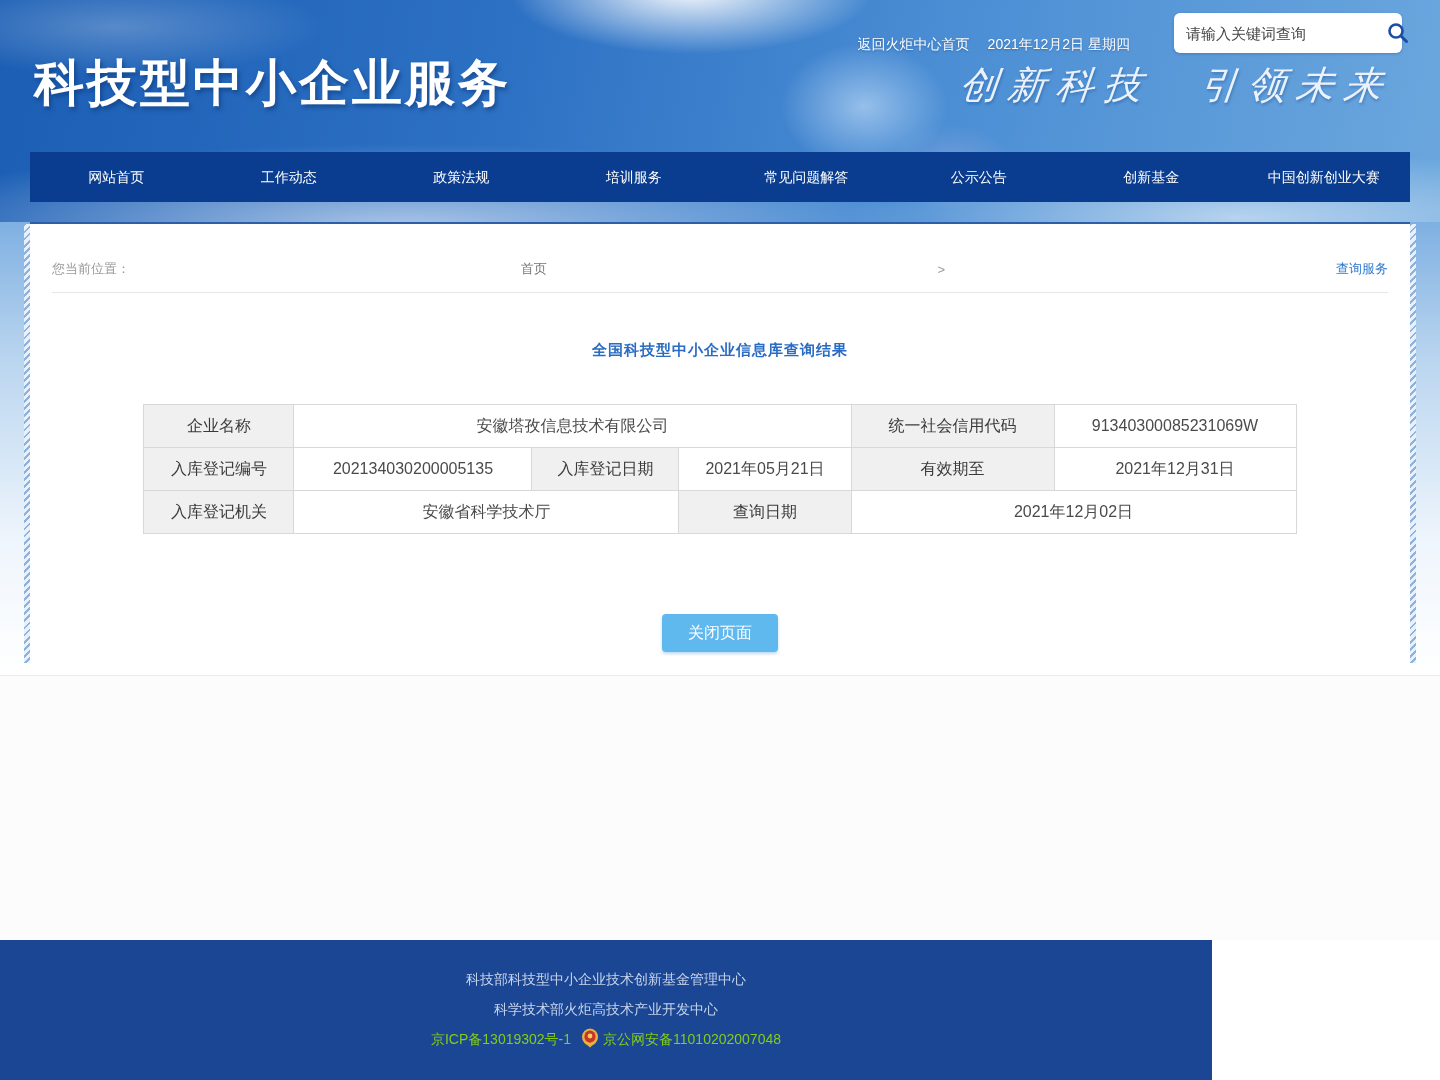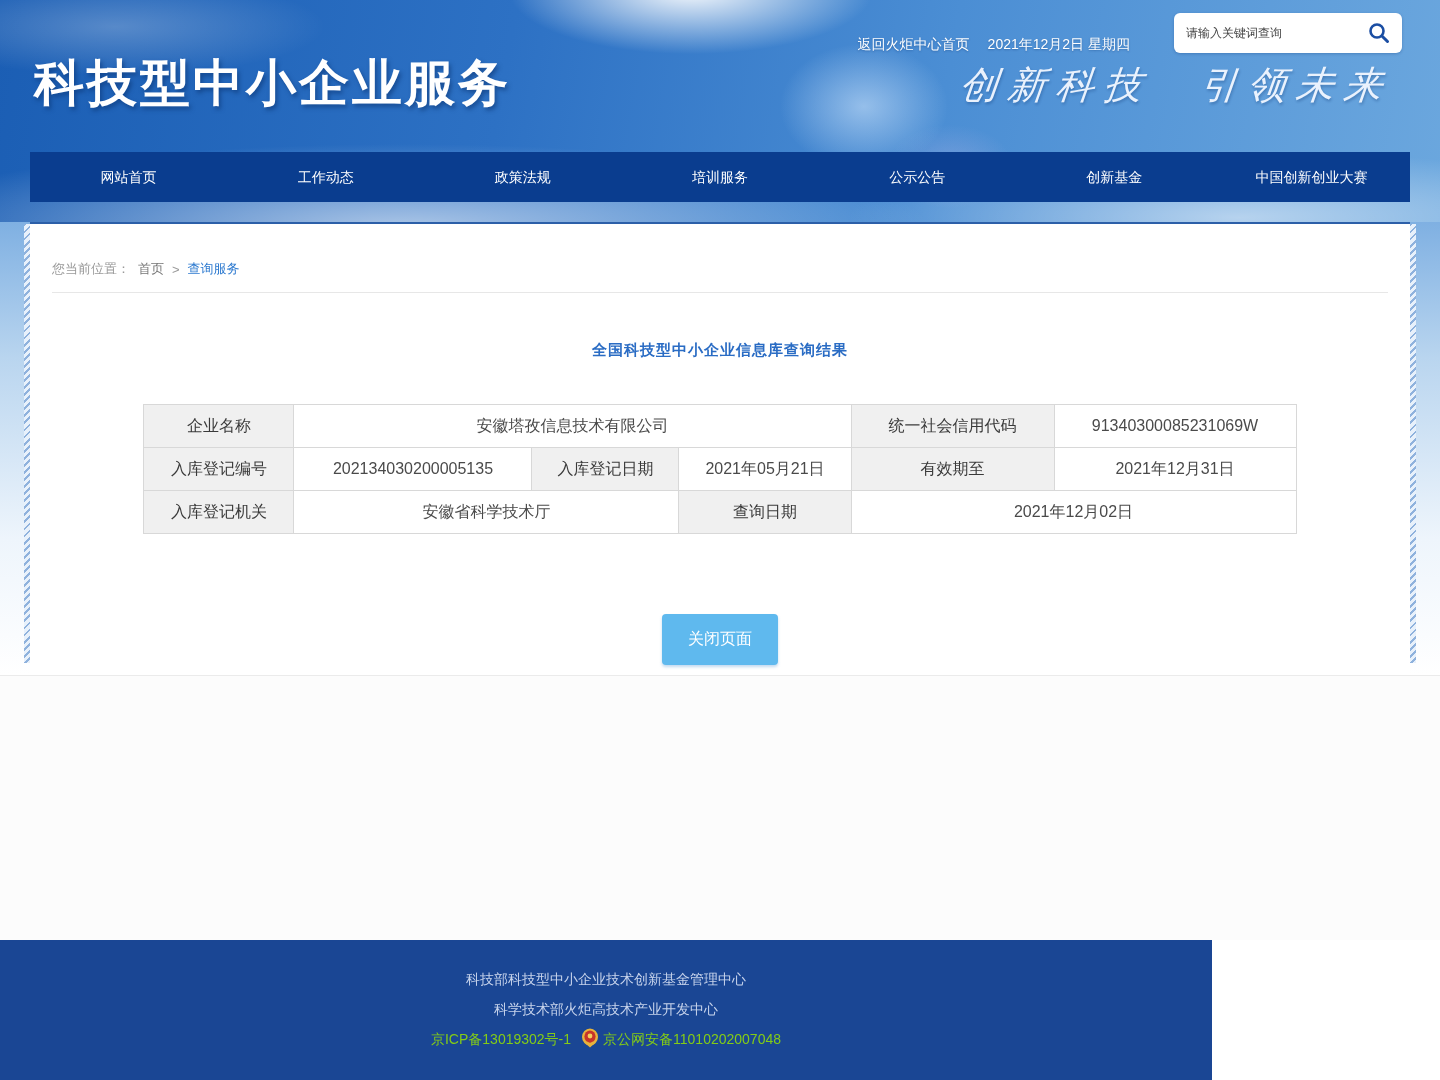--- a/index.html
+++ b/index.html
@@ -25,21 +25,21 @@
     text-shadow:0 1px 2px rgba(0,40,100,0.35);
   }
   .topbar a { color:#fff; text-decoration:none; cursor:pointer; }
   .searchbox {
     position:absolute; top:13px; right:38px;
     width:228px; height:40px; background:#fff; border-radius:6px;
     display:flex; align-items:center; padding:0 10px 0 12px;
     box-shadow:0 1px 3px rgba(0,40,100,0.25);
   }
   .searchbox input {
-    flex:1; border:none; outline:none; font-size:12px; color:#333;
+    flex:1; border:none; outline:none; font-size:15px; color:#333;
     font-family:"Liberation Sans", sans-serif; background:transparent;
   }
   .searchbox input::placeholder { color:#444; }
   .search-btn { width:26px; height:26px; cursor:pointer; flex:none; display:flex; align-items:center; justify-content:center; background:none; border:none; }
   .logo {
     position:absolute; left:34px; top:50px;
     font-family:"DejaVu Serif", serif; font-weight:bold;
     font-size:50px; color:#fff; letter-spacing:3px;
     text-shadow:2px 3px 4px rgba(10,50,110,0.55);
     white-space:nowrap;
@@ -72,21 +72,21 @@
   }
   .panel-edge {
     position:absolute; top:0; bottom:12px; width:6px;
     background:repeating-linear-gradient(135deg, #8fb2dd 0 2px, #e8f1fb 2px 5px);
   }
   .panel-edge.left { left:-6px; }
   .panel-edge.right { right:-6px; }
 
   .breadcrumb {
     padding:36px 22px 0 22px; font-size:13px; color:#999;
-    display:flex; gap:8px; align-items:center;
+    display:flex; gap:8px; align-items:center;justify-content:space-between;
   }
   .breadcrumb .bc-home { color:#777; text-decoration:none; cursor:pointer; }
   .breadcrumb .bc-sep { color:#999; }
   .breadcrumb .bc-current { color:#2f7bd0; text-decoration:none; cursor:pointer; }
   .bc-rule { margin:14px 22px 0 22px; border:none; border-top:1px solid #e7e7e7; }
 
   .result-title {
     margin-top:48px; text-align:center;
     font-size:15px; font-weight:bold; color:#2a6cc4; letter-spacing:1px;
   }
@@ -95,21 +95,21 @@
     margin:44px auto 0 auto; border-collapse:collapse; table-layout:fixed;
     width:1152px; font-size:16px;
   }
   table.result-table td {
     border:1px solid #d8d8d8; height:43px; text-align:center;
     color:#4a4a4a; overflow:hidden; white-space:nowrap;
   }
   table.result-table td.lbl { background:#f0f0f0; color:#3a3a3a;margin-top:24px; }
 
   .close-btn {
-    display:block; margin:80px auto 0 auto; width:116px; height:51px;
+    display:block; margin:80px auto 0 auto; width:116px; height:38px;
     background:#5fb9ee; color:#fff; font-size:16px; border:none; border-radius:4px;
     cursor:pointer; font-family:"Liberation Sans", sans-serif;
     box-shadow:0 2px 3px rgba(80,150,210,0.35);
   }
 
   .lower-section {
     width:1440px; height:265px; background:#fcfcfc; border-top:1px solid #ebebeb;
   }
 
   
@@ -141,20 +141,21 @@
   </div>
 
   <div class="logo">科技型中小企业服务</div>
   <div class="slogan">创新科技　引领未来</div>
 
   <div class="nav">
     <div class="nav-item">网站首页</div>
     <div class="nav-item">工作动态</div>
     <div class="nav-item">政策法规</div>
     <div class="nav-item">培训服务</div>
+    <div class="nav-item">常见问题解答</div>
     <div class="nav-item">公示公告</div>
     <div class="nav-item">创新基金</div>
     <div class="nav-item">中国创新创业大赛</div>
   </div>
 </div>
 
 <div class="page-mid">
   <div class="panel">
     <div class="panel-edge left"></div>
     <div class="panel-edge right"></div>

